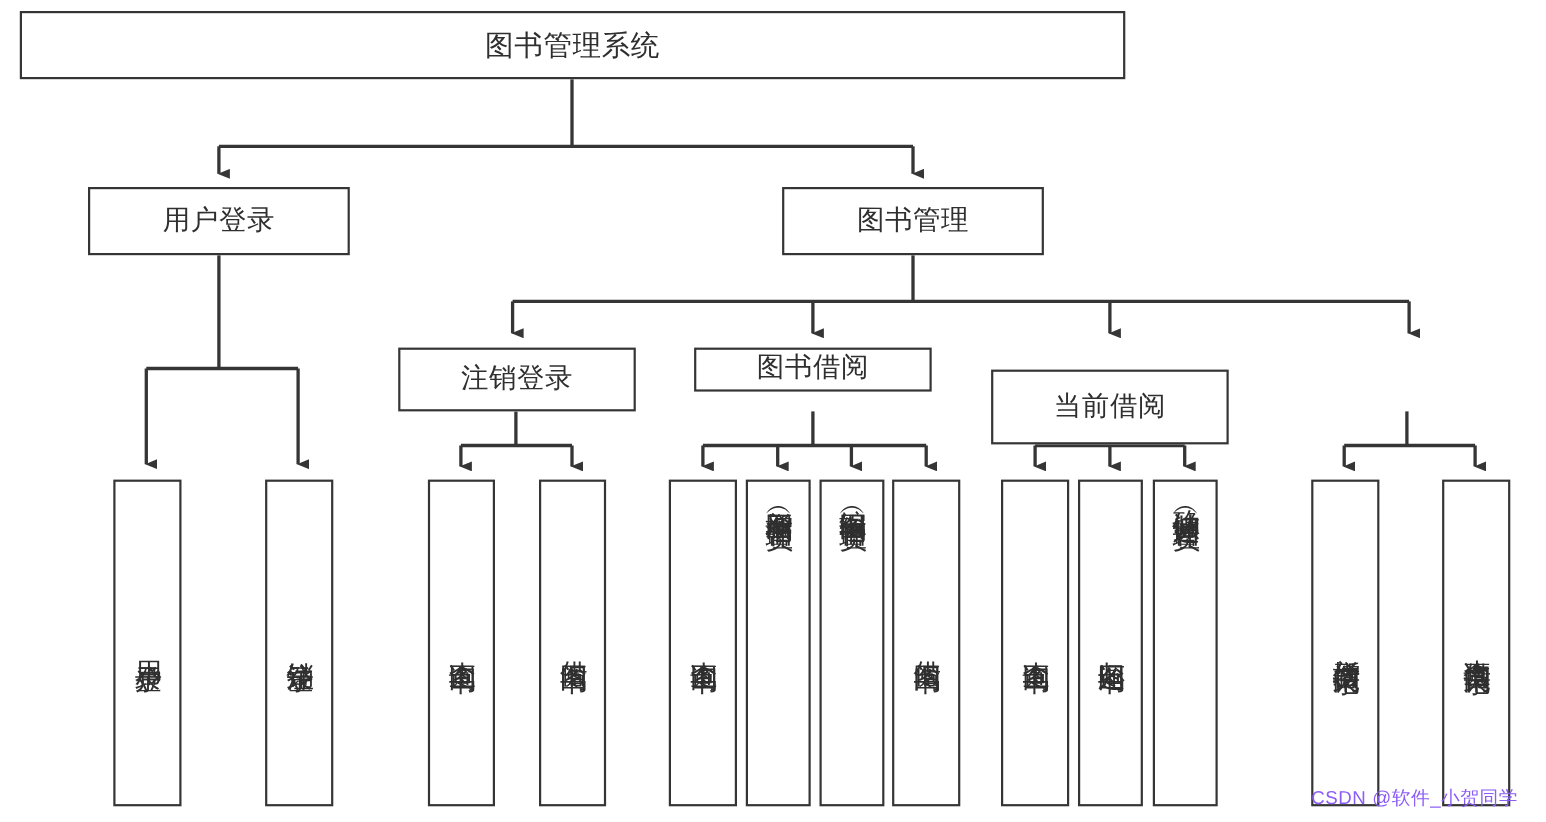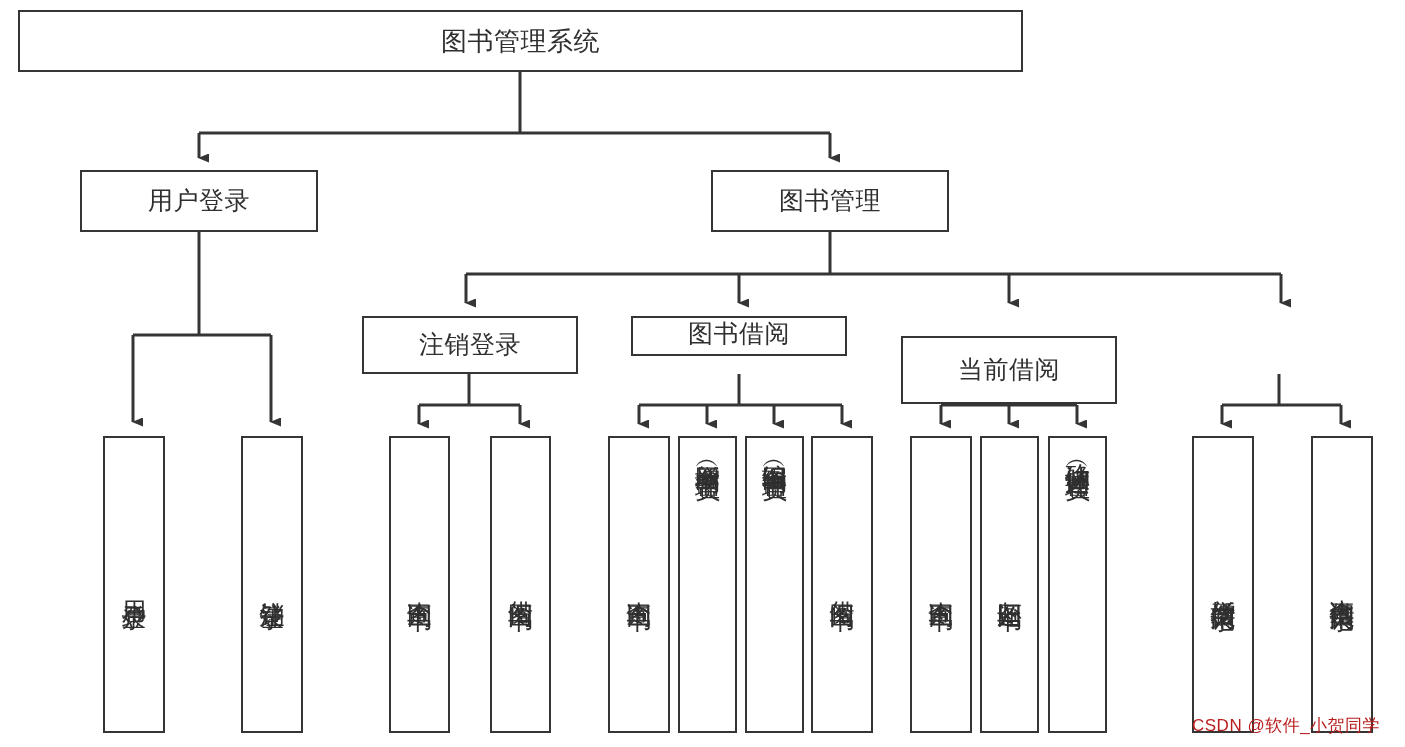--- a/index.html
+++ b/index.html
@@ -65,21 +65,21 @@
   }
   .node.vert.mid {
     align-items: center;
     padding-top: 0;
   }
   .watermark {
     position: absolute;
     left: 1192px;
     top: 714px;
     font-size: 17px;
-    color: #b91c1c;
+    color: #8b5cf6;
     white-space: nowrap;
     z-index: 3;
     letter-spacing: 0.5px;
   }
 </style>
 </head>
 <body>
 
 <div id="canvas">
 

